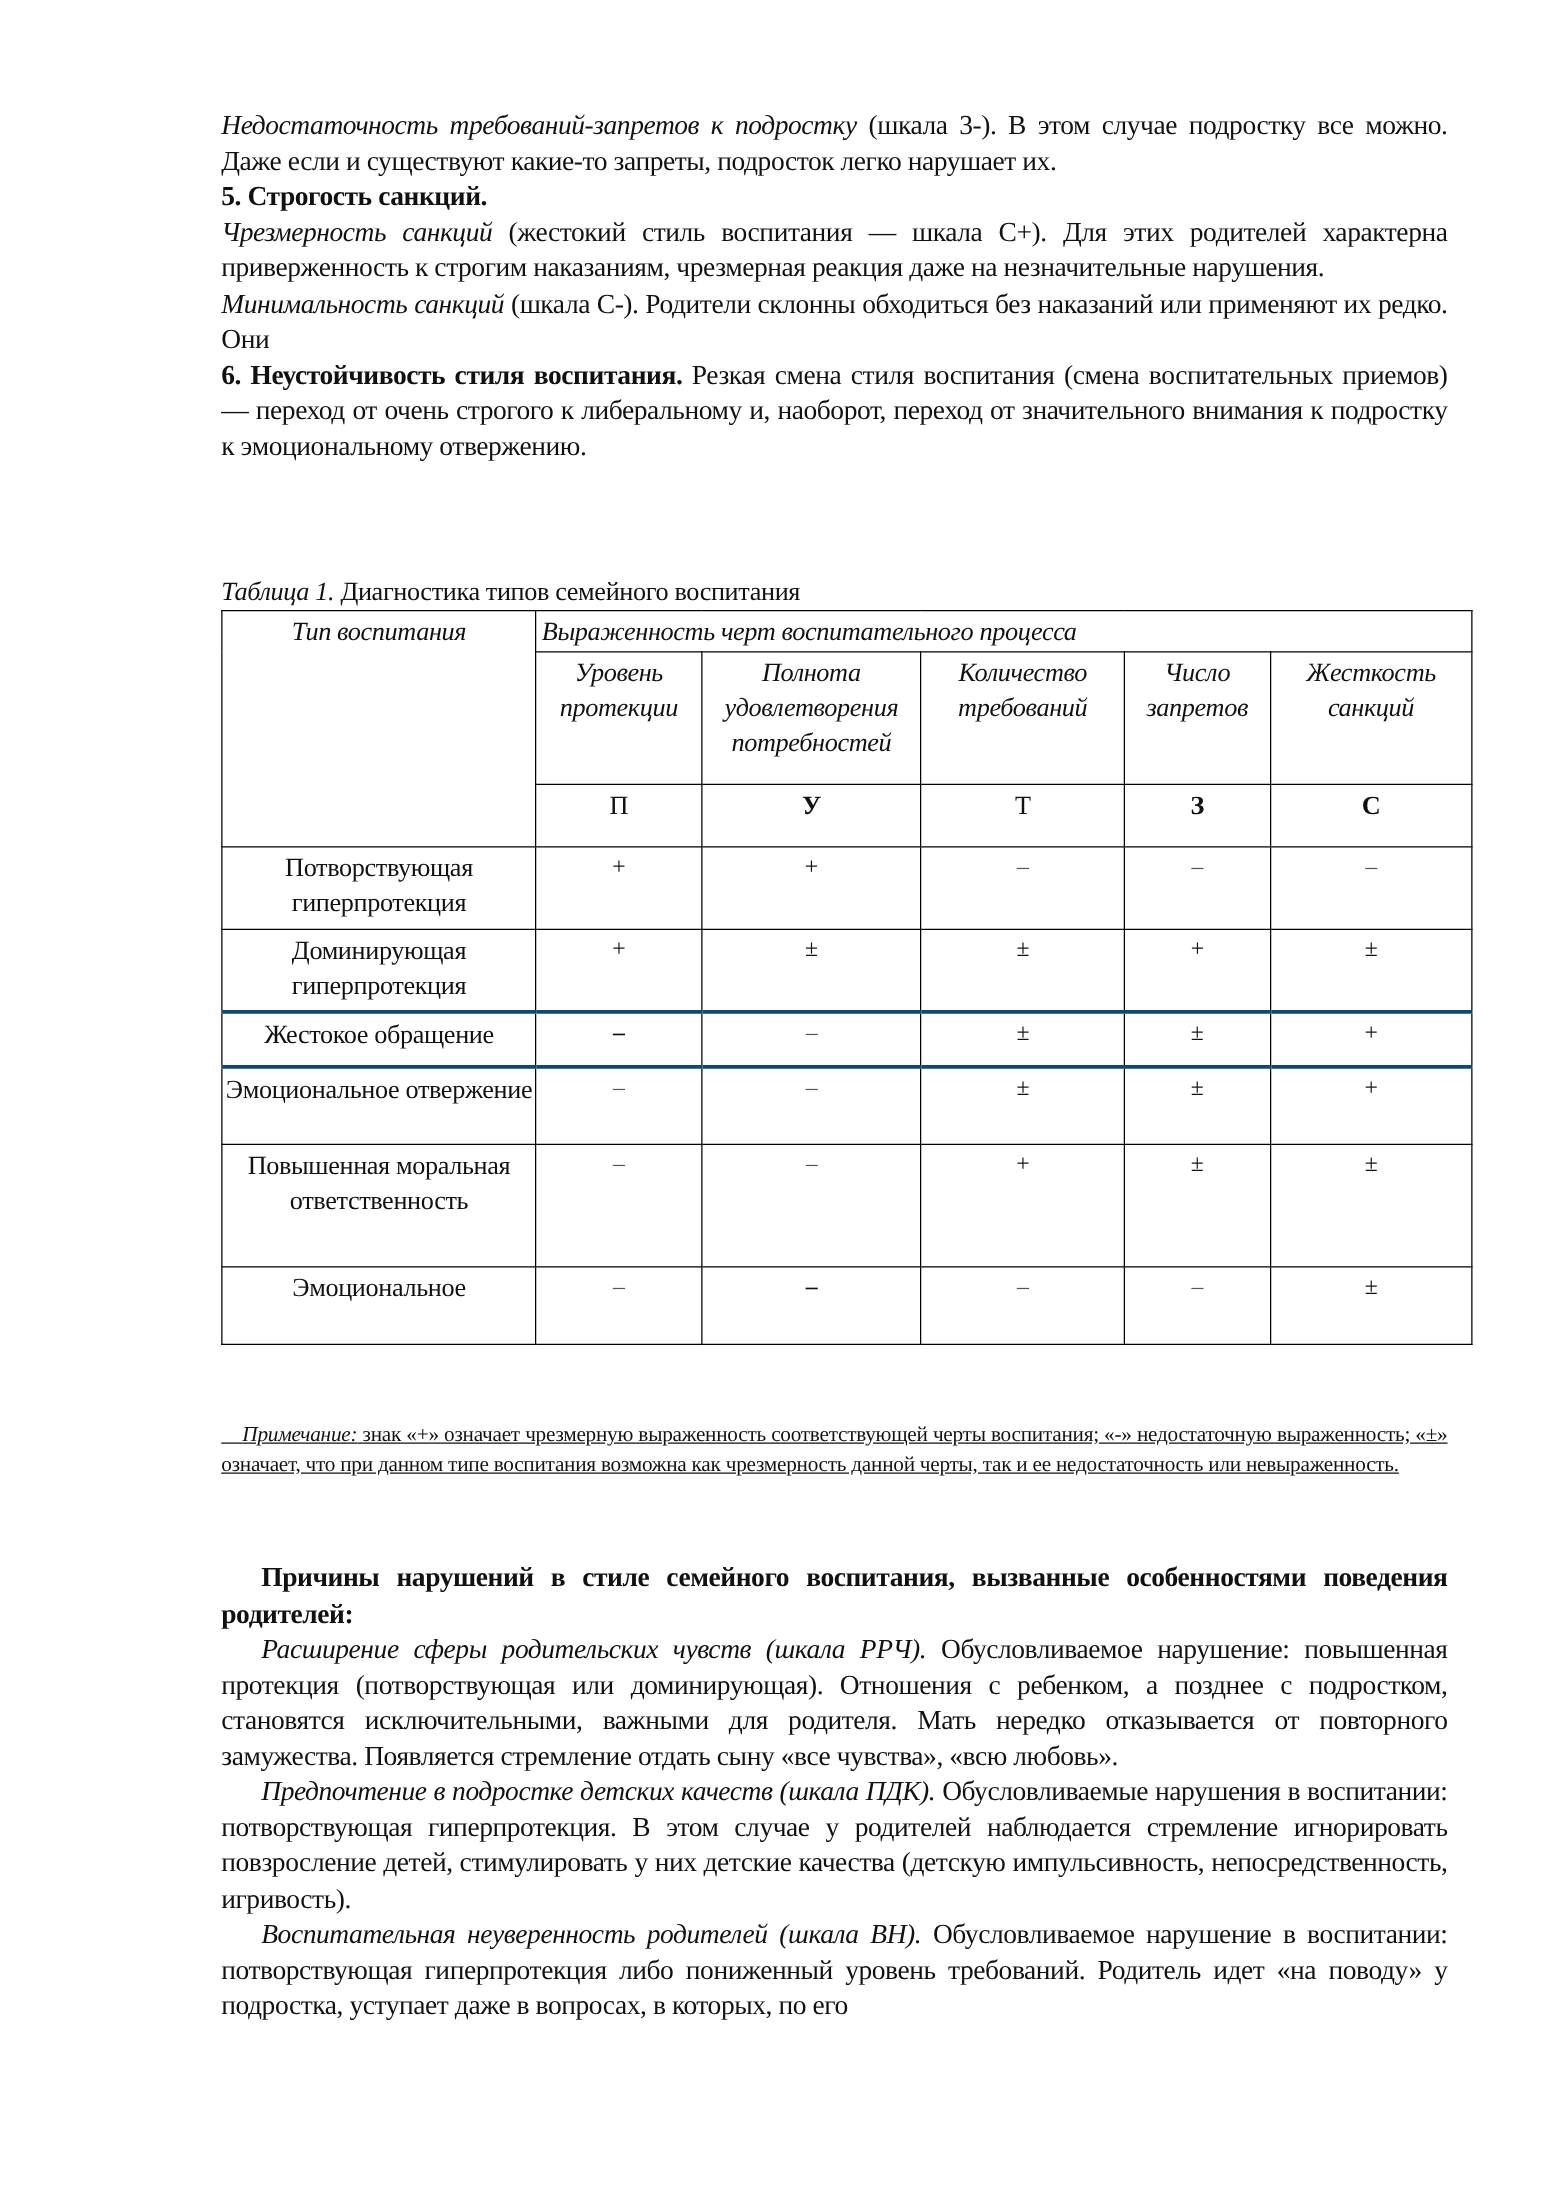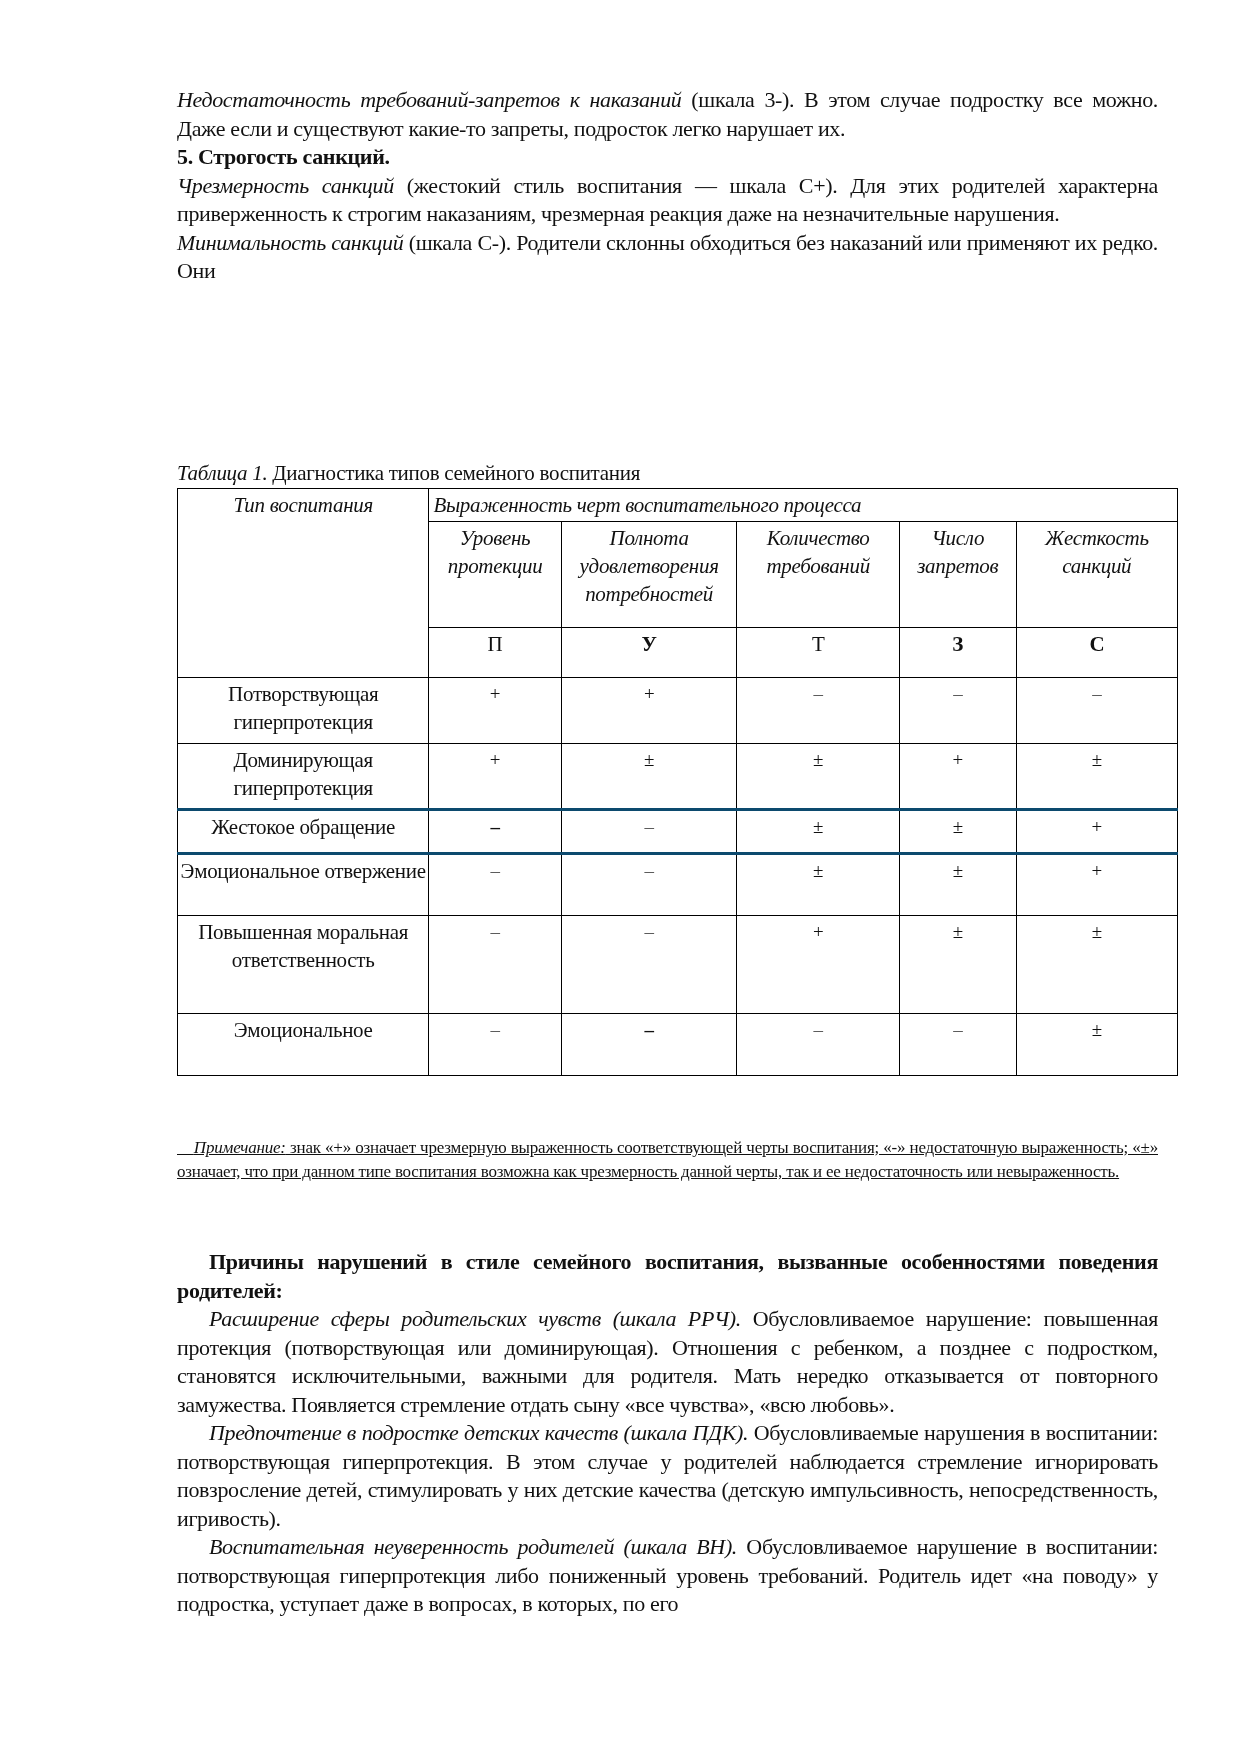--- a/index.html
+++ b/index.html
@@ -44,24 +44,25 @@
       font-size: 17px; line-height: 24px; text-align: justify; letter-spacing: -0.2px; text-decoration: underline;
     }
     .note .lbl { font-style: italic; }
     .lower { position: absolute; left: 0; top: 1162px; width: 981px; }
   </style>
 </head>
 <body>
 
 <div class="page">
 
-  <p class="p"><span class="i">Недостаточность требований-запретов к наказаний</span><span> (шкала 3-). В этом случае подростку все можно. Даже если и существуют какие-то запреты, подросток легко нарушает их.</span></p>
+  <p class="p"><span class="i">Недостаточность требований-запретов к подростку</span><span> (шкала 3-). В этом случае подростку все можно. Даже если и существуют какие-то запреты, подросток легко нарушает их.</span></p>
   <p class="p b">5. Строгость санкций.</p>
   <p class="p"><span class="i">Чрезмерность санкций</span><span> (жестокий стиль воспитания — шкала С+). Для этих родителей характерна приверженность к строгим наказаниям, чрезмерная реакция даже на незначительные нарушения.</span></p>
   <p class="p"><span class="i">Минимальность санкций</span><span> (шкала С-). Родители склонны обходиться без наказаний или применяют их редко. Они</span></p>
+  <p class="p"><span class="b">6. Неустойчивость стиля воспитания.</span><span> Резкая смена стиля воспитания (смена воспитательных приемов) — переход от очень строгого к либеральному и, наоборот, переход от значительного внимания к подростку к эмоциональному отвержению.</span></p>
 
   <div class="caption"><span class="i">Таблица 1.</span><span> Диагностика типов семейного воспитания</span></div>
 
   <table class="diag">
     <colgroup>
       <col style="width:226px">
         <col style="width:119px">
         <col style="width:158px">
         <col style="width:146px">
         <col style="width:105px">

